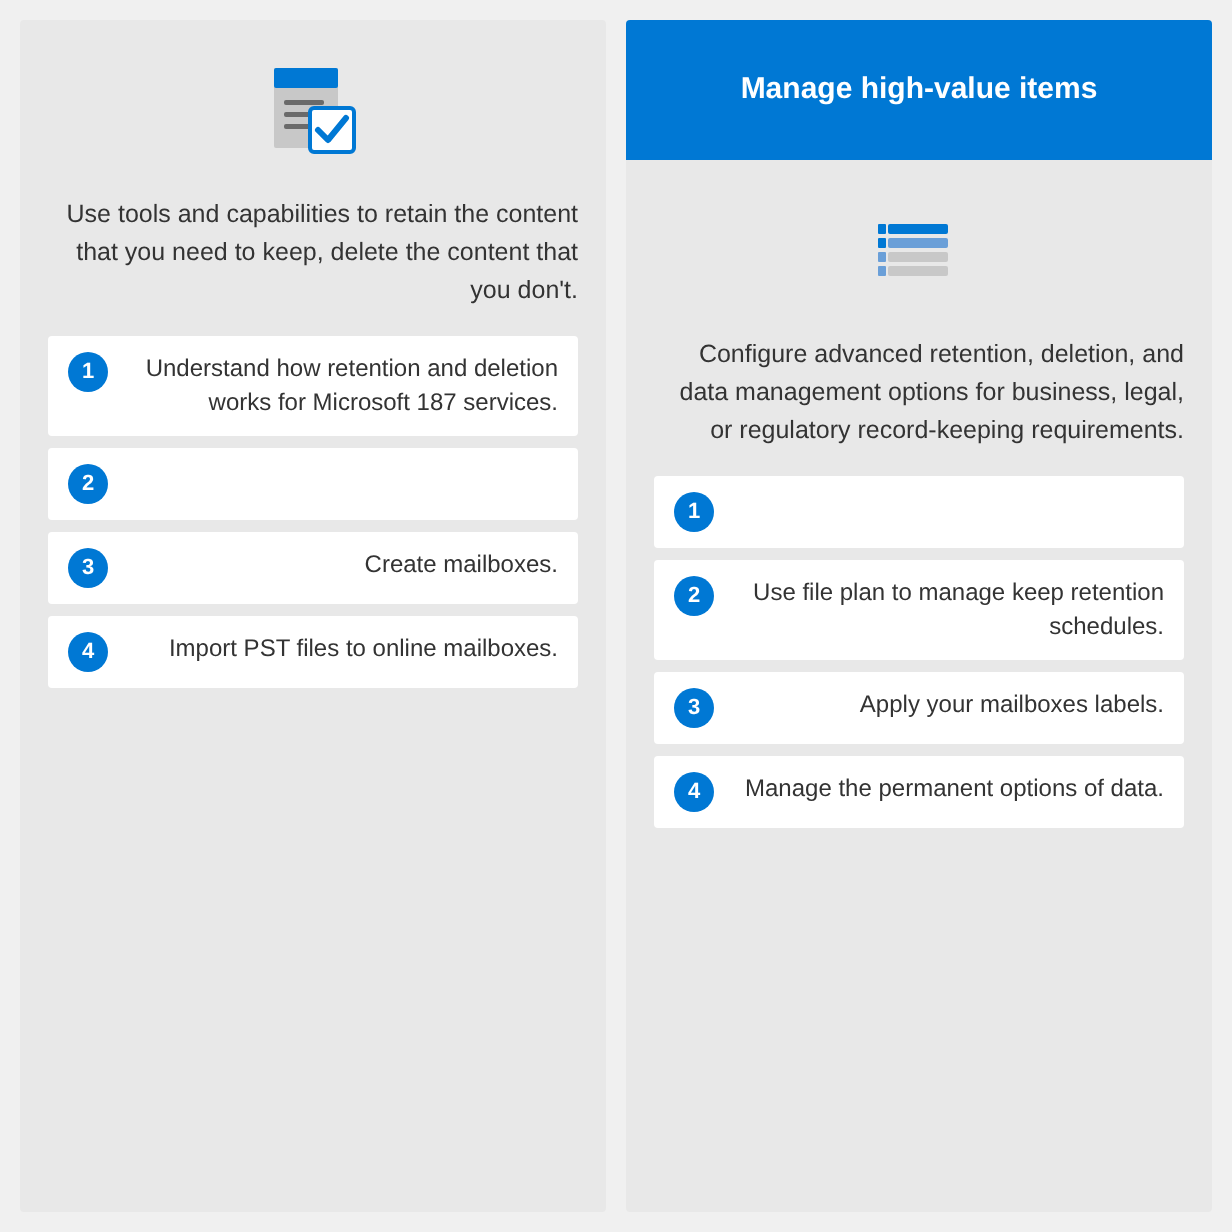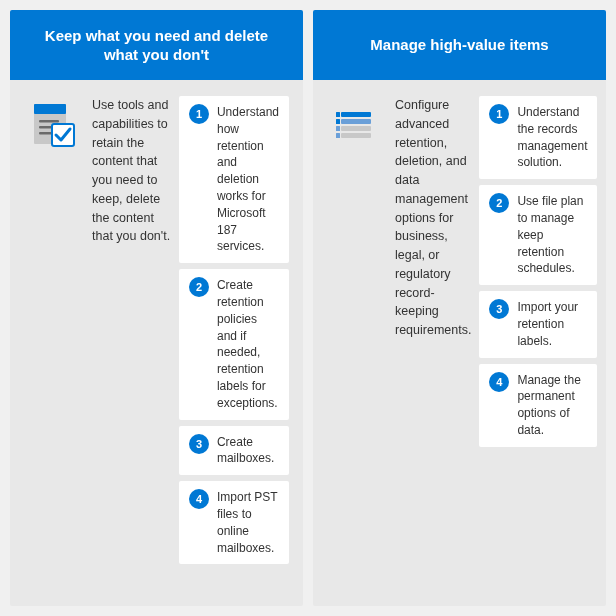--- a/index.html
+++ b/index.html
@@ -38,23 +38,24 @@
       padding: 14px 16px;
       line-height: 1.3;
       min-height: 70px;
       display: flex;
       align-items: center;
       justify-content: center;
     }
     .panel-body {
       padding: 16px 14px 12px 14px;
       display: flex;
-      flex-direction: row;
+      flex-direction: column;
       gap: 8px;
       flex: 1;
+      text-align: right;
     }
     .icon-area {
       display: flex;
       justify-content: center;
       margin-bottom: 4px;
     }
     .description {
       color: #333;
       font-size: 12.5px;
       line-height: 1.5;
@@ -103,23 +104,20 @@
       width: 60px;
       height: 60px;
     }
   </style>
 </head>
 <body>
 
 <div class="container">
 
   <div class="panel">
-    <div class="panel-header">
-      <span>Keep what you need and delete what you don't</span>
-    </div>
     <div class="panel-body">
       <div class="icon-area">
 
         <svg class="icon-checklist" viewBox="0 0 60 60" xmlns="http://www.w3.org/2000/svg">
 
           <rect x="10" y="8" width="32" height="40" rx="1" fill="#c8c8c8"></rect>
 
           <rect x="10" y="8" width="32" height="10" rx="1" fill="#0078d4"></rect>
 
           <rect x="15" y="24" width="20" height="2.5" rx="1" fill="#6a6a6a"></rect>
@@ -137,21 +135,20 @@
         <div class="list-item">
           <div class="badge">
               <span>1</span>
             </div>
           <div class="list-item-text">Understand how retention and deletion works for Microsoft 187 services.</div>
         </div>
         <div class="list-item">
           <div class="badge">
               <span>2</span>
             </div>
-          <div class="list-item-text">Create retention policies and if needed, retention labels for exceptions.</div>
         </div>
         <div class="list-item">
           <div class="badge">
               <span>3</span>
             </div>
           <div class="list-item-text">Create mailboxes.</div>
         </div>
         <div class="list-item">
           <div class="badge">
               <span>4</span>
@@ -181,33 +178,32 @@
           <rect x="9" y="30" width="4" height="5" rx="0.5" fill="#6a9fd8"></rect>
           <rect x="9" y="37" width="4" height="5" rx="0.5" fill="#6a9fd8"></rect>
         </svg>
       </div>
       <div class="description">Configure advanced retention, deletion, and data management options for business, legal, or regulatory record-keeping requirements.</div>
       <div class="items-list">
         <div class="list-item">
           <div class="badge">
               <span>1</span>
             </div>
-          <div class="list-item-text">Understand the records management solution.</div>
         </div>
         <div class="list-item">
           <div class="badge">
               <span>2</span>
             </div>
           <div class="list-item-text">Use file plan to manage keep retention schedules.</div>
         </div>
         <div class="list-item">
           <div class="badge">
               <span>3</span>
             </div>
-          <div class="list-item-text">Import your retention labels.</div>
+          <div class="list-item-text">Apply your mailboxes labels.</div>
         </div>
         <div class="list-item">
           <div class="badge">
               <span>4</span>
             </div>
           <div class="list-item-text">Manage the permanent options of data.</div>
         </div>
       </div>
     </div>
   </div>

